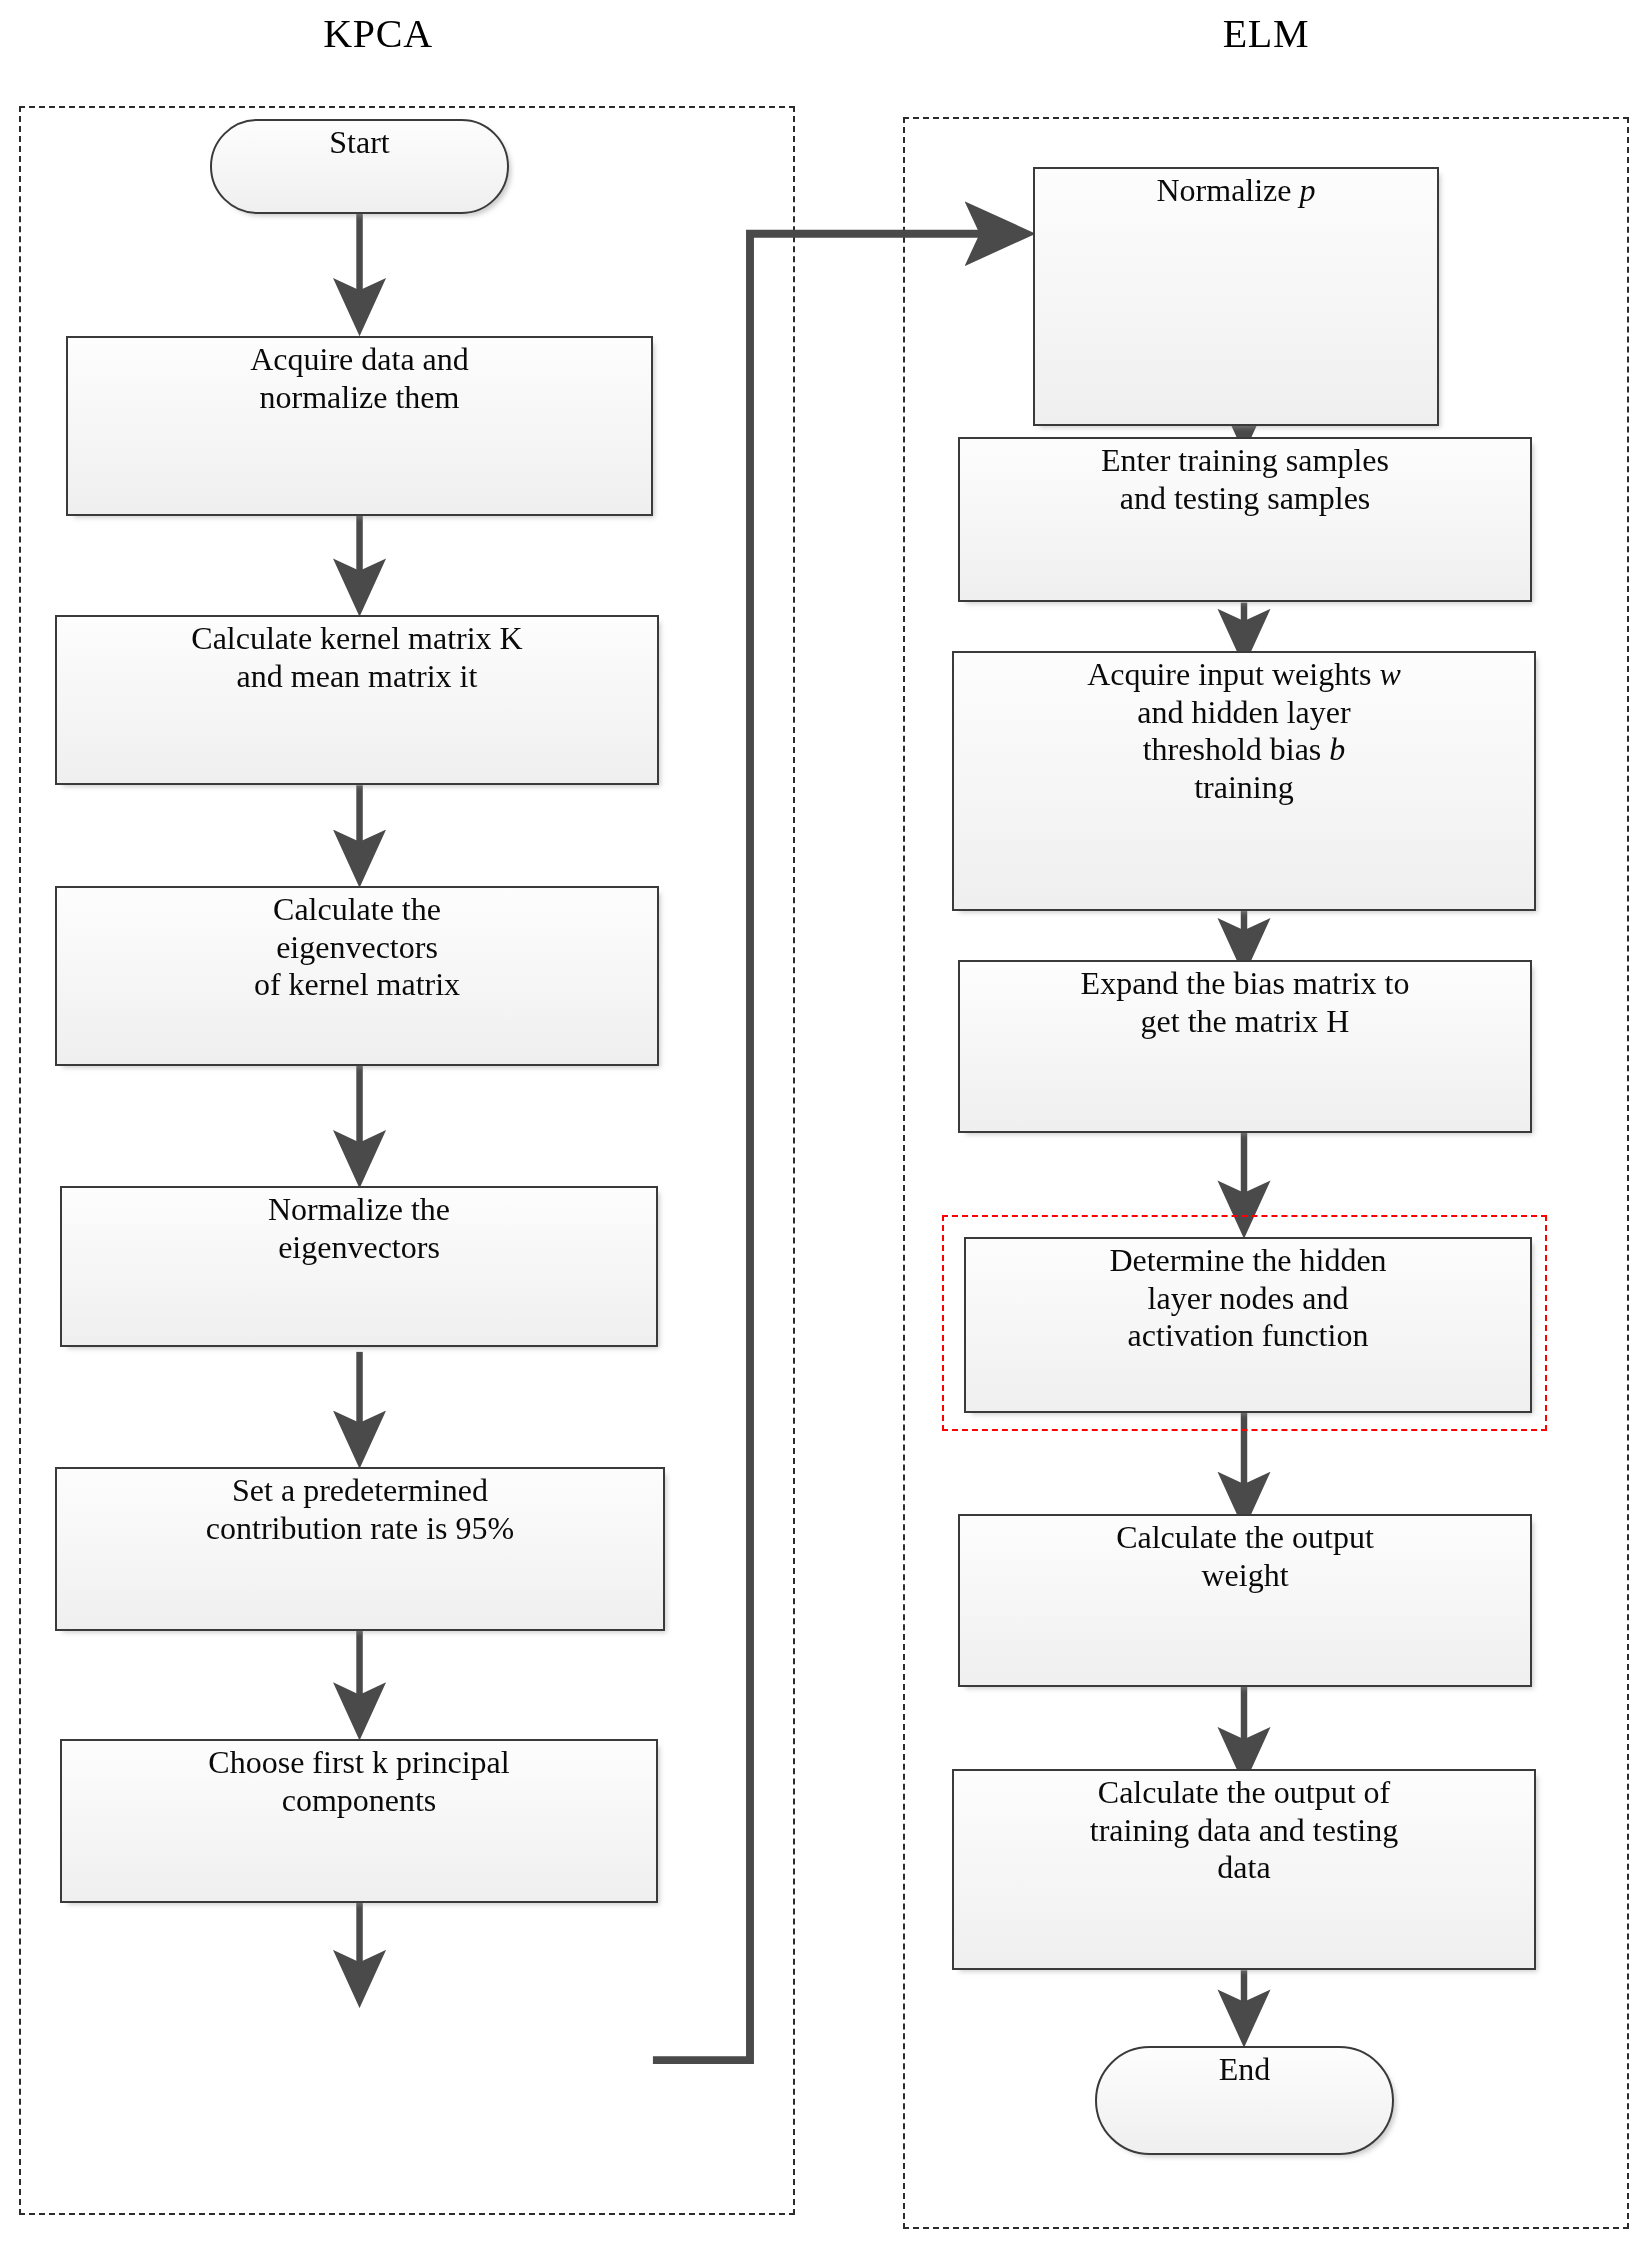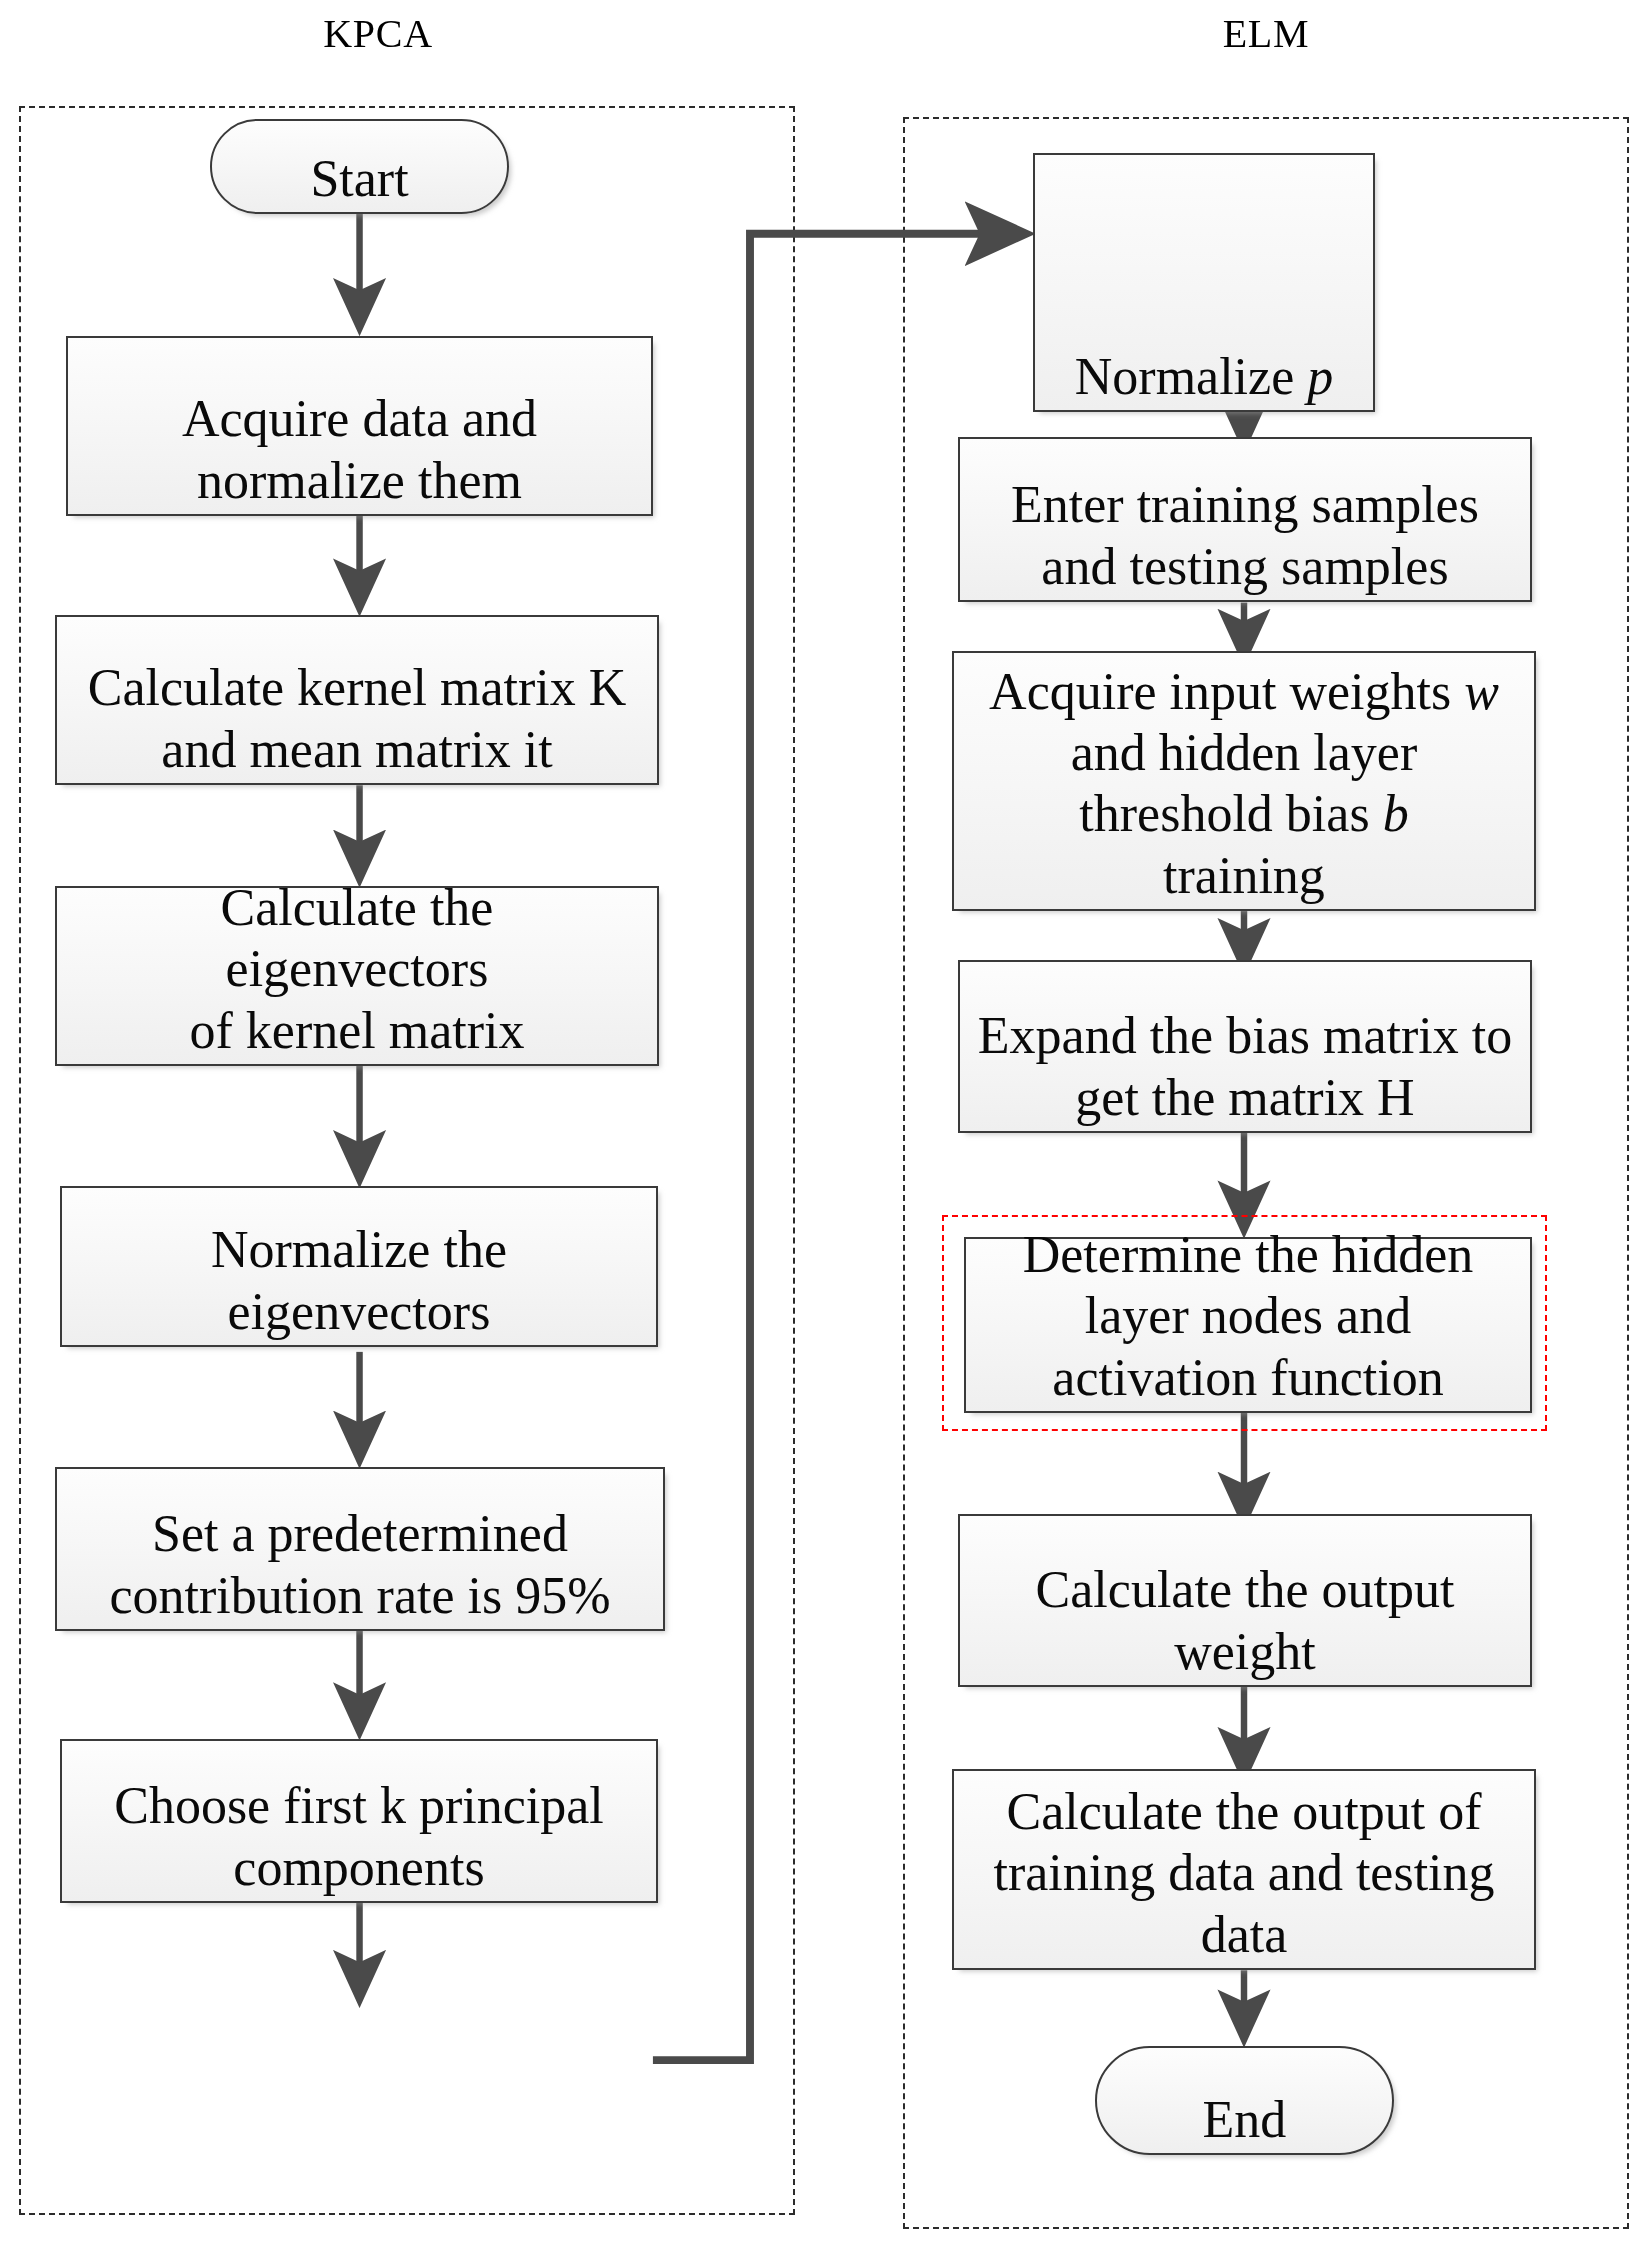--- a/index.html
+++ b/index.html
@@ -7,23 +7,23 @@
        font-family:"Liberation Serif","DejaVu Serif",serif;}
   #stage{position:relative;width:1651px;height:2250px;}
   svg.flow{position:absolute;left:0;top:0;width:1651px;height:2250px;}
   .col-title{
     position:absolute;text-align:center;color:#000;
     font-size:40px;font-family:"Liberation Serif","DejaVu Serif",serif;
     letter-spacing:0.7px;white-space:nowrap;
   }
   .node{
     position:absolute;box-sizing:border-box;
-    display:flex;align-items:flex-end;justify-content:center;
+    display:flex;align-items:flex-start;justify-content:center;
     text-align:center;color:#0a0a0a;line-height:1.18;
-    font-size:52px;font-family:"Liberation Serif","DejaVu Serif",serif;
+    font-size:32px;font-family:"Liberation Serif","DejaVu Serif",serif;
     background:linear-gradient(180deg,#fdfdfd 0%,#f7f7f7 45%,#efefef 100%);
     border:2.2px solid #3a3a3a;
     box-shadow:4.3px 4.3px 5px -2.2px rgba(160,160,160,.55);
     padding:2.9px 7.2px;
   }
   .node.terminator{
     border-radius:65px/65px;
   }
   .node span.v{font-style:italic;}
   .hl-box{
@@ -118,21 +118,21 @@
   </div>
 
   <div class="node" style="left:60px;top:1739px;width:598px;height:164px;">
     <span>
       <span>Choose first k principal</span><br>
       <span>components</span>
     </span>
   </div>
 
 
-  <div class="node" style="left:1033px;top:153px;width:342px;height:259px;">
+  <div class="node" style="left:1033px;top:167px;width:406px;height:259px;">
     <span>
       <span>Normalize </span><span class="v">p</span>
     </span>
   </div>
 
   <div class="node" style="left:958px;top:437px;width:574px;height:165px;">
     <span>
       <span>Enter training samples</span><br>
       <span>and testing samples</span>
     </span>

